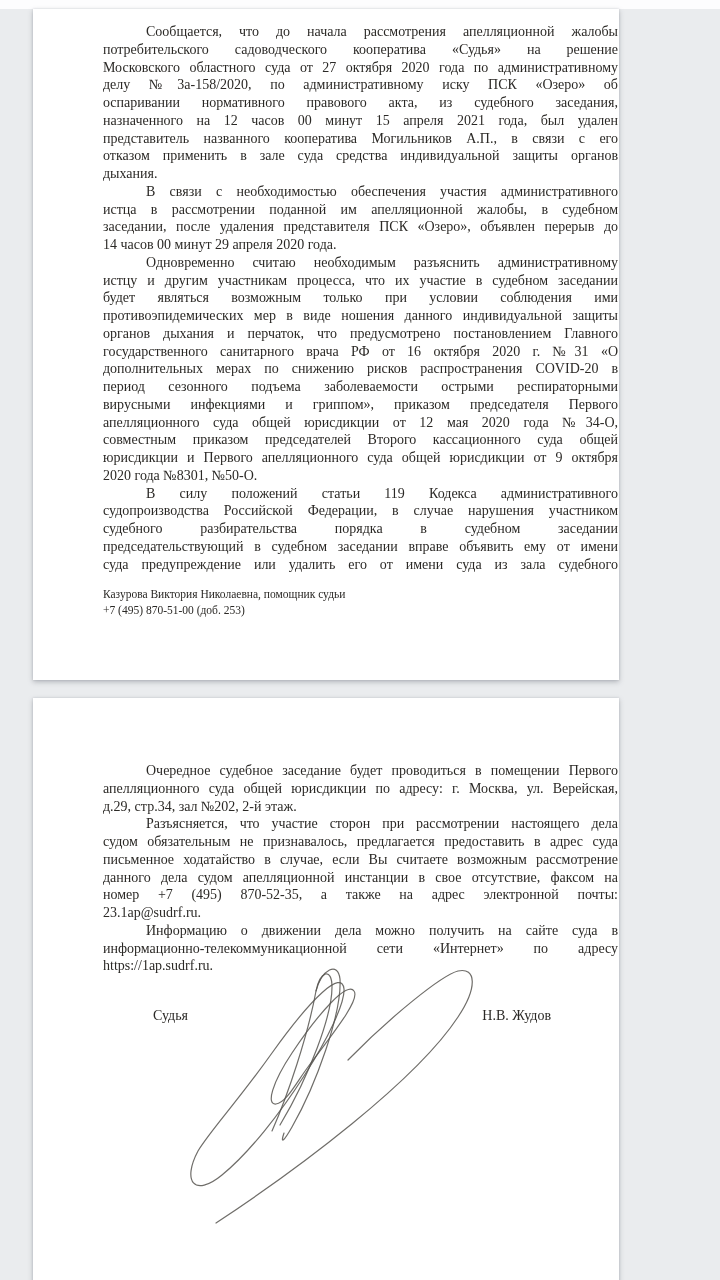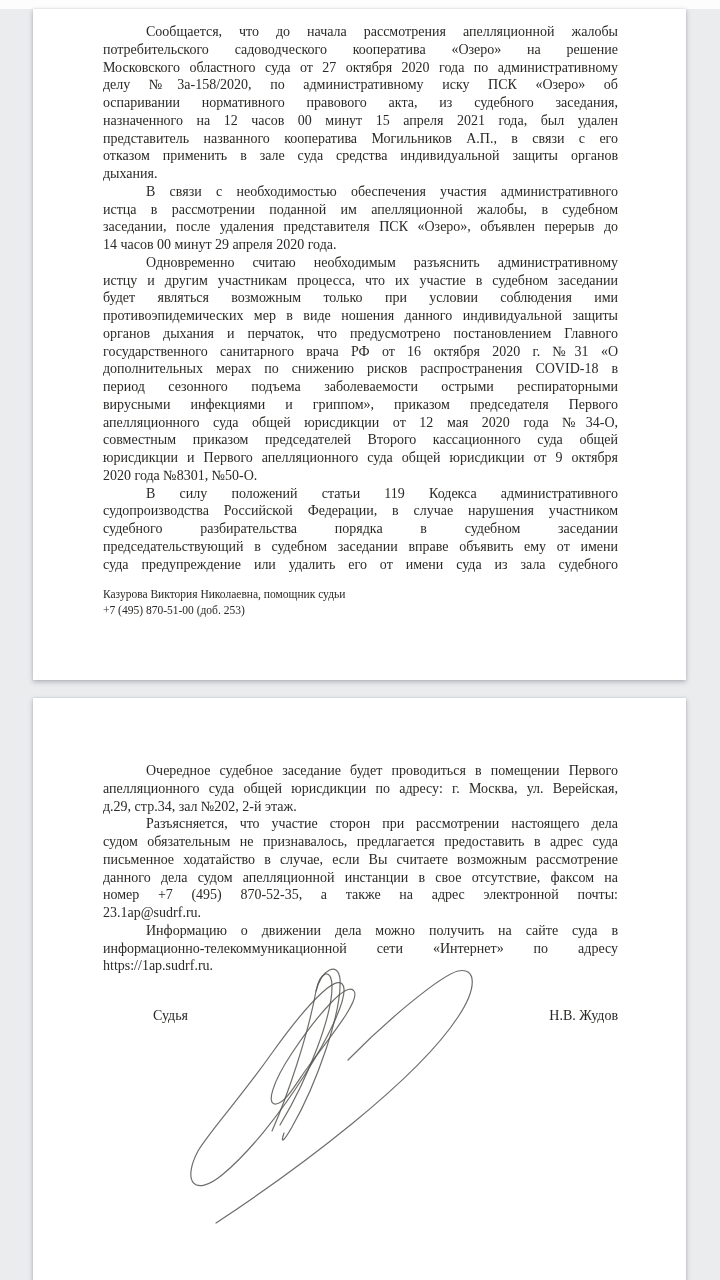--- a/index.html
+++ b/index.html
@@ -4,21 +4,21 @@
 <style>
   html,body{margin:0;padding:0;}
   .screen{
     position:relative;width:720px;height:1280px;overflow:hidden;
     background:var(--bg,#eaecee);
     font-family:"Liberation Serif","DejaVu Serif",serif;
     color:var(--ink,#2b2926);
   }
   .top-band{position:absolute;left:0;top:0;width:720px;height:9px;background:#fdfdfe;}
   .page{
-    position:absolute;left:33px;width:653px;background:var(--page,#ffffff);
+    position:absolute;left:33px;width:586px;background:var(--page,#ffffff);
     box-sizing:border-box;
     box-shadow:0 2px 5px rgba(90,95,105,.38), 0 0 2px rgba(120,125,135,.25);
   }
   .page1{top:9px;height:671px;padding:14px 68px 0 70px;}
   .page2{top:698px;height:592px;padding:64px 68px 0 70px;}
   .textblock{width:515px;}
   .line{
     font-size:14px;line-height:17.75px;height:17.75px;overflow:hidden;
     text-align:justify;text-align-last:justify;text-justify:inter-word;
     white-space:normal;
@@ -37,39 +37,39 @@
 </style>
 </head>
 <body>
 
 <div class="screen" style="--bg: #eaecee; --page: #ffffff; --ink: #2b2926;">
   <div class="top-band"></div>
 
   <div class="page page1">
     <div class="textblock">
         <div class="line first"><span>Сообщается, что до начала рассмотрения апелляционной жалобы</span></div>
-        <div class="line"><span>потребительского садоводческого кооператива «Озеро» на решение</span></div>
+        <div class="line"><span>потребительского садоводческого кооператива «Судья» на решение</span></div>
         <div class="line"><span>Московского областного суда от 27 октября 2020 года по административному</span></div>
         <div class="line"><span>делу №3а-158/2020, по административному иску ПСК «Озеро» об</span></div>
         <div class="line"><span>оспаривании нормативного правового акта, из судебного заседания,</span></div>
         <div class="line"><span>назначенного на 12 часов 00 минут 15 апреля 2021 года, был удален</span></div>
         <div class="line"><span>представитель названного кооператива Могильников А.П., в связи с его</span></div>
         <div class="line"><span>отказом применить в зале суда средства индивидуальной защиты органов</span></div>
         <div class="line last"><span>дыхания.</span></div>
         <div class="line first"><span>В связи с необходимостью обеспечения участия административного</span></div>
         <div class="line"><span>истца в рассмотрении поданной им апелляционной жалобы, в судебном</span></div>
         <div class="line"><span>заседании, после удаления представителя ПСК «Озеро», объявлен перерыв до</span></div>
         <div class="line last"><span>14 часов 00 минут 29 апреля 2020 года.</span></div>
         <div class="line first"><span>Одновременно считаю необходимым разъяснить административному</span></div>
         <div class="line"><span>истцу и другим участникам процесса, что их участие в судебном заседании</span></div>
         <div class="line"><span>будет являться возможным только при условии соблюдения ими</span></div>
         <div class="line"><span>противоэпидемических мер в виде ношения данного индивидуальной защиты</span></div>
         <div class="line"><span>органов дыхания и перчаток, что предусмотрено постановлением Главного</span></div>
         <div class="line"><span>государственного санитарного врача РФ от 16 октября 2020 г. №31 «О</span></div>
-        <div class="line"><span>дополнительных мерах по снижению рисков распространения COVID-18 в</span></div>
+        <div class="line"><span>дополнительных мерах по снижению рисков распространения COVID-20 в</span></div>
         <div class="line"><span>период сезонного подъема заболеваемости острыми респираторными</span></div>
         <div class="line"><span>вирусными инфекциями и гриппом», приказом председателя Первого</span></div>
         <div class="line"><span>апелляционного суда общей юрисдикции от 12 мая 2020 года №34-О,</span></div>
         <div class="line"><span>совместным приказом председателей Второго кассационного суда общей</span></div>
         <div class="line"><span>юрисдикции и Первого апелляционного суда общей юрисдикции от 9 октября</span></div>
         <div class="line last"><span>2020 года №8301, №50-О.</span></div>
         <div class="line first"><span>В силу положений статьи 119 Кодекса административного</span></div>
         <div class="line"><span>судопроизводства Российской Федерации, в случае нарушения участником</span></div>
         <div class="line"><span>судебного разбирательства порядка в судебном заседании</span></div>
         <div class="line"><span>председательствующий в судебном заседании вправе объявить ему от имени</span></div>

